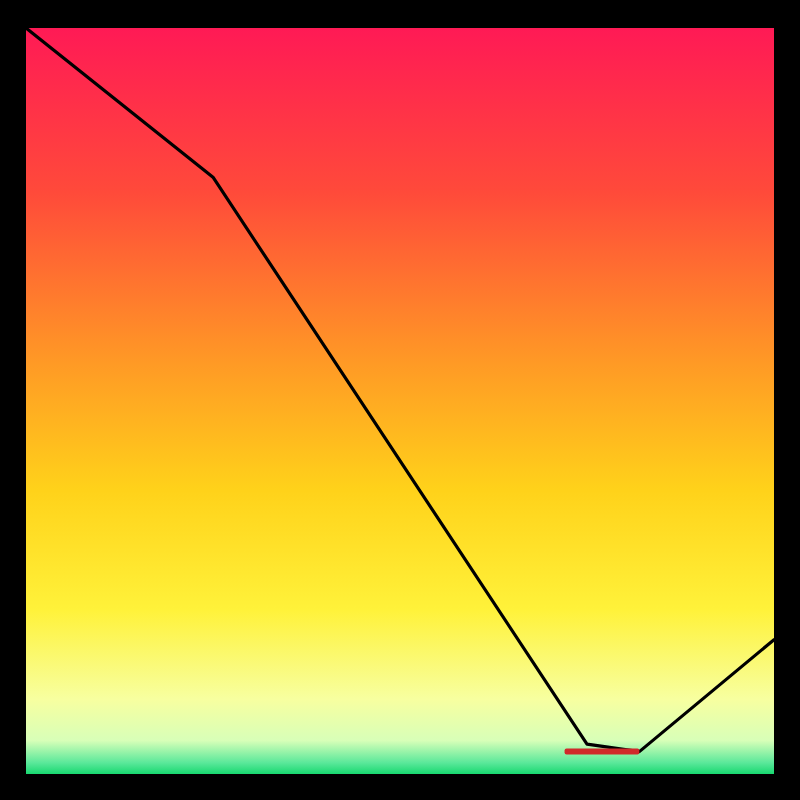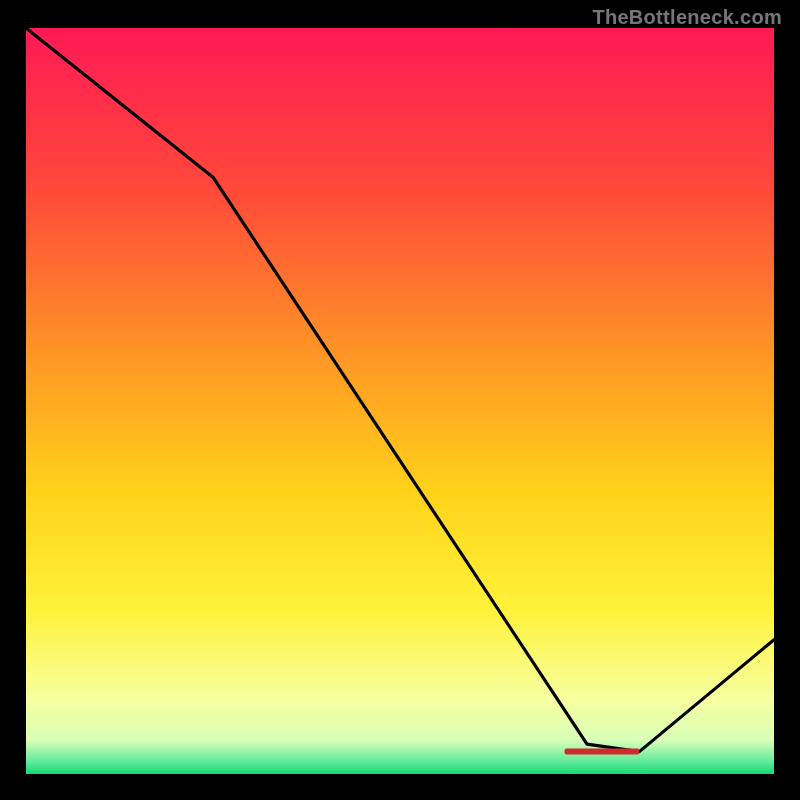--- a/index.html
+++ b/index.html
@@ -33,21 +33,20 @@
     font-size: 10px;
     font-weight: 700;
     fill: #c22;
     letter-spacing: 0.5px;
   }
 </style>
 </head>
 <body>
 
 <div class="stage">
-  <div class="watermark">TheBottleneck.com</div>
 
   <svg id="chart-svg" width="800" height="800" viewBox="0 0 800 800">
     <defs>
       <linearGradient id="bg-grad" x1="0" y1="0" x2="0" y2="1">
           <stop offset="0%" stop-color="#ff1a55"></stop>
           <stop offset="22%" stop-color="#ff4a3a"></stop>
           <stop offset="45%" stop-color="#ff9a25"></stop>
           <stop offset="62%" stop-color="#ffd21a"></stop>
           <stop offset="78%" stop-color="#fff23a"></stop>
           <stop offset="90%" stop-color="#f7ffa0"></stop>

